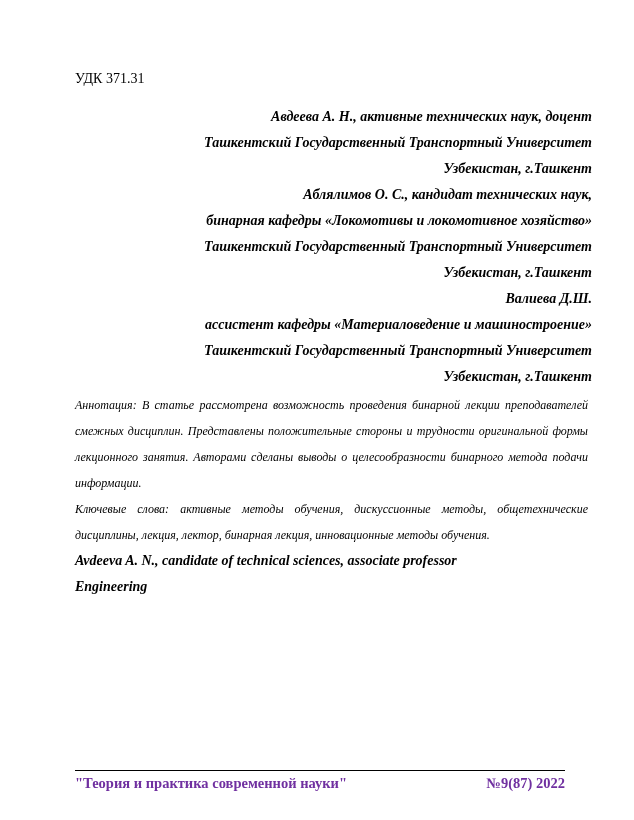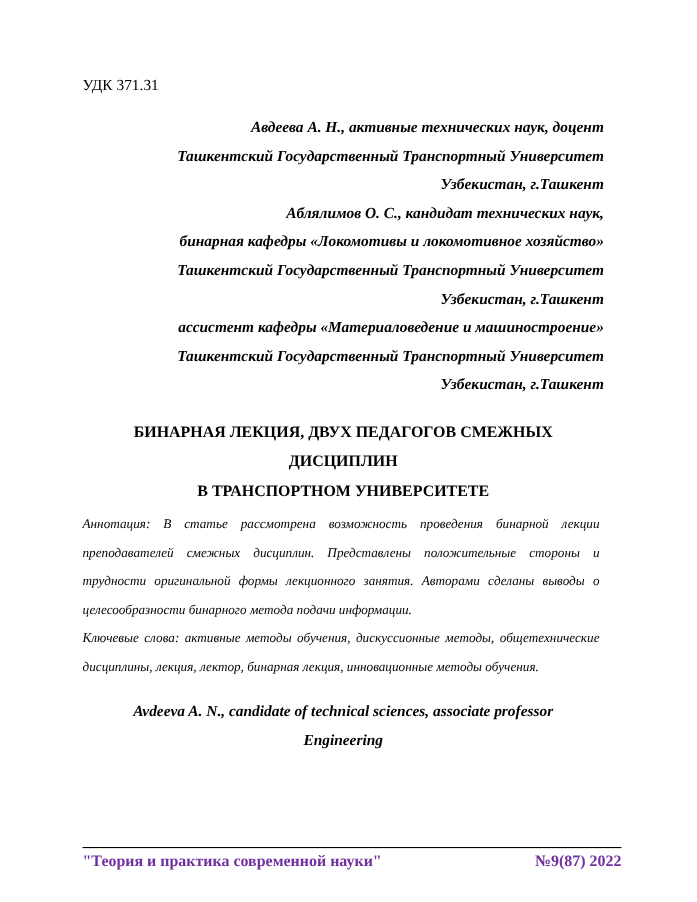--- a/index.html
+++ b/index.html
@@ -5,21 +5,21 @@
   html, body {
     margin: 0;
     padding: 0;
     background: #ffffff;
   }
   .page {
     position: relative;
     width: 634px;
     height: 820px;
     box-sizing: border-box;
-    padding: 66px 85px 0 75px;
+    padding: 66px 42px 0 75px;
     background: #ffffff;
     font-family: "Liberation Serif", "DejaVu Serif", serif;
     color: #000000;
     overflow: hidden;
   }
   .udk {
     font-size: 14px;
     line-height: 26px;
     font-weight: normal;
     text-align: left;
@@ -45,22 +45,22 @@
   .title .t-line { display: block; }
   .abstract, .keywords {
     margin: 2px 4px 0 0;
     font-size: 12px;
     line-height: 26px;
     font-style: italic;
     text-align: justify;
   }
   .keywords { margin-top: 0; }
   .authors-en {
-    margin-top: 16px;
-    text-align: center;
+    margin-top: 0;
+    text-align: left;
     font-family: Liberation Serif, serif;
   }
   .authors-en .e-line {
     font-size: 14px;
     line-height: 26px;
     font-weight: bold;
     font-style: italic;
   }
   .footer {
     position: absolute;
@@ -92,29 +92,26 @@
   <div class="udk">УДК 371.31</div>
 
   <div class="authors-ru">
     <div class="a-line">Авдеева А. Н., активные технических наук, доцент</div>
     <div class="a-line">Ташкентский Государственный Транспортный Университет</div>
     <div class="a-line">Узбекистан, г.Ташкент</div>
     <div class="a-line">Аблялимов О. С., кандидат технических наук,</div>
     <div class="a-line">бинарная кафедры «Локомотивы и локомотивное хозяйство»</div>
     <div class="a-line">Ташкентский Государственный Транспортный Университет</div>
     <div class="a-line">Узбекистан, г.Ташкент</div>
+    <div class="a-line">Валиева Д.Ш.</div>
     <div class="a-line">ассистент кафедры «Материаловедение и машиностроение»</div>
     <div class="a-line">Ташкентский Государственный Транспортный Университет</div>
     <div class="a-line">Узбекистан, г.Ташкент</div>
   </div>
 
-  <h1 class="title">
-    <span class="t-line">БИНАРНАЯ ЛЕКЦИЯ, ДВУХ ПЕДАГОГОВ СМЕЖНЫХ ДИСЦИПЛИН</span>
-    <span class="t-line">В ТРАНСПОРТНОМ УНИВЕРСИТЕТЕ</span>
-  </h1>
 
   <p class="abstract">Аннотация: В статье рассмотрена возможность проведения бинарной лекции преподавателей смежных дисциплин.  Представлены положительные стороны и трудности оригинальной формы лекционного занятия. Авторами сделаны выводы о целесообразности бинарного метода подачи информации.</p>
 
   <p class="keywords">Ключевые слова: активные методы обучения, дискуссионные методы, общетехнические дисциплины, лекция, лектор, бинарная лекция, инновационные методы обучения.</p>
 
   <div class="authors-en">
     <div class="e-line">Avdeeva A. N., candidate of technical sciences, associate professor</div>
     <div class="e-line">Engineering</div>
   </div>
 

